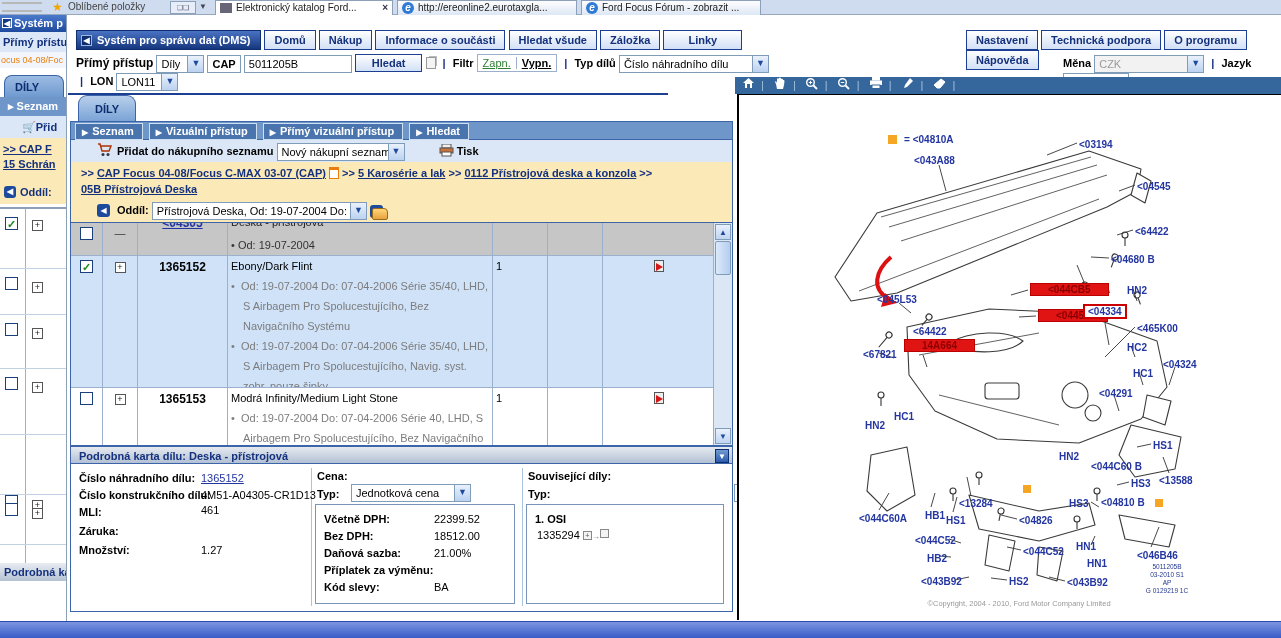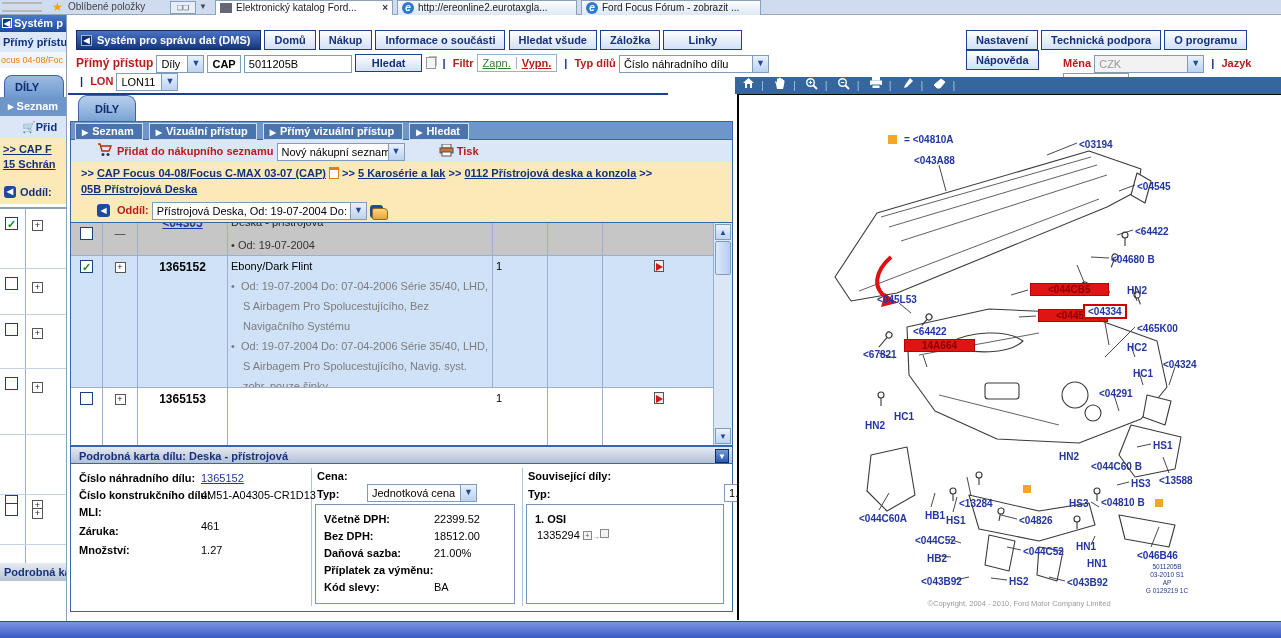--- a/index.html
+++ b/index.html
@@ -1,19 +1,19 @@
 <!DOCTYPE html>
 <html><head>
 <meta charset="utf-8">
 <style>
   * { margin:0; padding:0; box-sizing:border-box; }
   html,body { width:1281px; height:638px; overflow:hidden; }
   body { font-family:"Liberation Sans", sans-serif; font-size:11px; background:#fff; position:relative; }
   .abs { position:absolute; }
-  .navy { color:#b91c1c; }
+  .navy { color:#000000; }
   .bold { font-weight:bold; }
 
   
   .chrome { left:0; top:0; width:1281px; height:15px; background:#cfdcef; border-bottom:1px solid #98a8bc; }
   .chrome .winlines { left:2px; top:2px; width:40px; height:10px; border-top:2px solid #b8b8b8; border-bottom:2px solid #b8b8b8; }
   .fav-star { left:52px; top:1px; width:13px; height:13px; color:#f0a500; font-size:12px; line-height:13px; }
   .fav-label { left:68px; top:1px; color:#444; font-size:10px; }
   .qt-btn { left:170px; top:1px; width:26px; height:13px; border:1px solid #8ca0b8; background:#e7eefa; font-size:7px; text-align:center; line-height:12px; color:#556; }
   .qt-arrow { left:199px; top:2px; font-size:8px; color:#445; }
   .tab { top:0; height:15px; border:1px solid #8ca0b8; border-bottom:none; background:linear-gradient(#fdfdfe,#dde7f5); font-size:10px; color:#222; padding:1px 6px 0 20px; white-space:nowrap; overflow:hidden; }
@@ -280,20 +280,26 @@
           </div>
         </div>
         <div class="pcell c5">1</div>
         <div class="pcell c6"></div>
         <div class="pcell c7"><span class="note-ic"></span></div>
       </div>
       <div class="prow" style="top:165px; height:59px; background:#fff;">
         <div class="pcell c1"><span class="cb"></span></div>
         <div class="pcell c2"><span class="exp">+</span></div>
         <div class="pcell c3">1365153</div>
+        <div class="pcell c4">
+          <div>Modrá Infinity/Medium Light Stone</div>
+          <div class="bullets">
+              <div>•&nbsp; <span>Od: 19-07-2004 Do: 07-04-2006 Série 40, LHD, S Airbagem Pro Spolucestujícího, Bez Navigačního</span></div>
+            </div>
+        </div>
         <div class="pcell c5">1</div>
         <div class="pcell c6"></div>
         <div class="pcell c7"><span class="note-ic"></span></div>
       </div>
       <div class="vscroll">
         <div class="sbtn" style="top:1px;">▲</div>
         <div class="sthumb"></div>
         <div class="sbtn" style="bottom:1px;">▼</div>
       </div>
     </div>
@@ -303,29 +309,29 @@
       <span class="detbtn">▼</span>
     </div>
     <div class="abs detbody">
       <div class="vline" style="left:240px;"></div>
       <div class="vline" style="left:451px;"></div>
       <div class="fld-label" style="left:8px; top:8px;">Číslo náhradního dílu:</div>
       <u class="fld-value" style="left:130px; top:8px; color:#2335a0;">1365152</u>
       <div class="fld-label" style="left:8px; top:25px;">Číslo konstrukčního dílu:</div>
       <div class="fld-value" style="left:130px; top:25px;">4M51-A04305-CR1D13</div>
       <div class="fld-label" style="left:8px; top:42px;">MLI:</div>
-      <div class="fld-value" style="left:130px; top:56px;">461</div>
+      <div class="fld-value" style="left:130px; top:40px;">461</div>
       <div class="fld-label" style="left:8px; top:61px;">Záruka:</div>
       <div class="fld-value" style="left:130px; top:61px;"></div>
       <div class="fld-label" style="left:8px; top:80px;">Množství:</div>
       <div class="fld-value" style="left:130px; top:80px;">1.27</div>
 
       <div class="fld-label navy" style="left:246px; top:6px;">Cena:</div>
       <div class="fld-label" style="left:246px; top:24px;">Typ:</div>
-      <span class="select abs" style="left:296px; top:20px; width:110px;"><span>Jednotková cena</span><span class="sa">▼</span></span>
+      <span class="select abs" style="left:280px; top:20px; width:120px;"><span>Jednotková cena</span><span class="sa">▼</span></span>
       <div class="pricebox">
         <div class="fld-label" style="left:8px; top:8px;">Včetně DPH:</div>
         <div class="fld-value" style="left:118px; top:8px;">22399.52</div>
         <div class="fld-label" style="left:8px; top:25px;">Bez DPH:</div>
         <div class="fld-value" style="left:118px; top:25px;">18512.00</div>
         <div class="fld-label" style="left:8px; top:42px;">Daňová sazba:</div>
         <div class="fld-value" style="left:118px; top:42px;">21.00%</div>
         <div class="fld-label" style="left:8px; top:59px;">Příplatek za výměnu:</div>
         <div class="fld-value" style="left:118px; top:59px;"></div>
         <div class="fld-label" style="left:8px; top:76px;">Kód slevy:</div>

